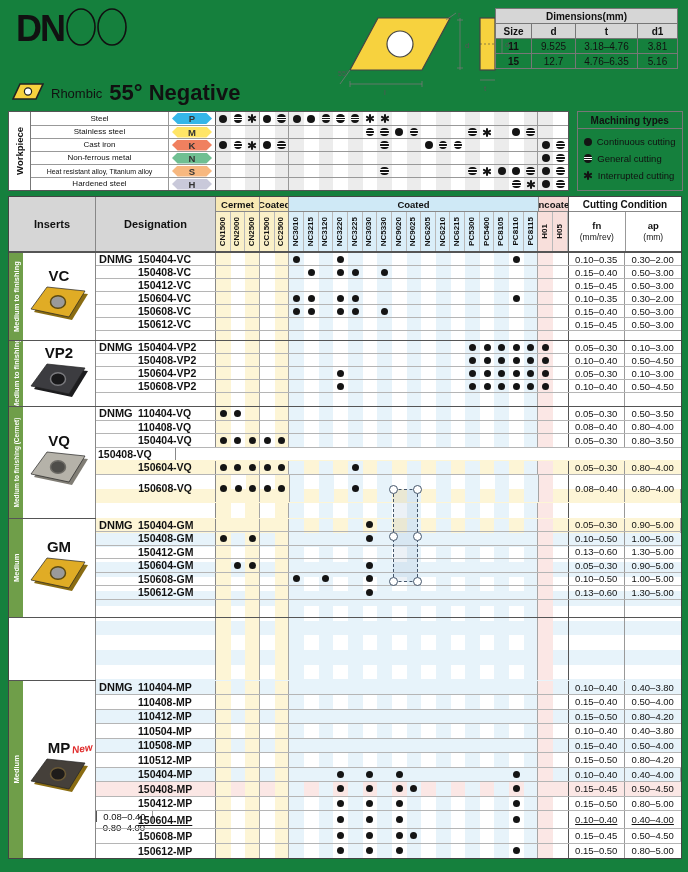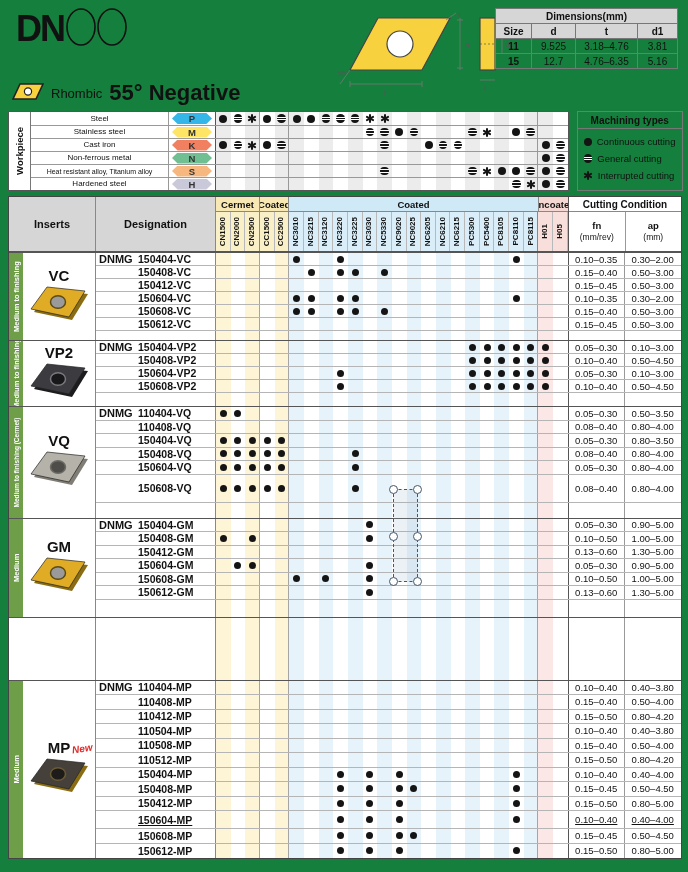--- a/index.html
+++ b/index.html
@@ -1198,21 +1198,21 @@
               <div class="gc b"></div>
               <div class="gc w"></div>
               <div class="gc b"></div>
               <div class="gc w"></div>
               <div class="gc b gb"></div>
               <div class="gc p"></div>
               <div class="gc w"></div>
               <div class="fnv">0.05–0.30</div>
               <div class="apv">0.80–3.50</div>
             </div>
-            <div class="trow" style="height: 13.5px;">
+            <div class="trow" style="height: 13.5px; flex-direction: column;">
               <div class="prefix"></div>
               <div class="code">150408-VQ</div>
               <div class="gc y">
                 <span class="dot"></span>
               </div>
               <div class="gc w">
                 <span class="dot"></span>
               </div>
               <div class="gc y gb">
                 <span class="dot"></span>
@@ -1282,21 +1282,21 @@
               <div class="gc b"></div>
               <div class="gc w"></div>
               <div class="gc b"></div>
               <div class="gc w"></div>
               <div class="gc b gb"></div>
               <div class="gc p"></div>
               <div class="gc w"></div>
               <div class="fnv">0.05–0.30</div>
               <div class="apv">0.80–4.00</div>
             </div>
-            <div class="trow" style="height: 28px;">
+            <div class="trow" style="height: 28px; justify-content: flex-end;">
               <div class="prefix"></div>
               <div class="code">150608-VQ</div>
               <div class="gc y">
                 <span class="dot"></span>
               </div>
               <div class="gc w">
                 <span class="dot"></span>
               </div>
               <div class="gc y gb">
                 <span class="dot"></span>

